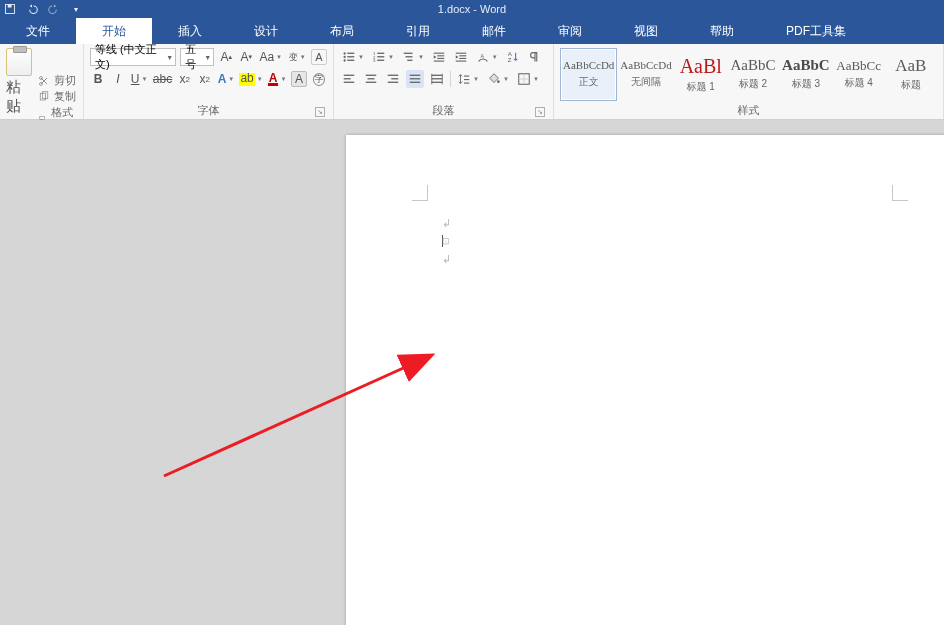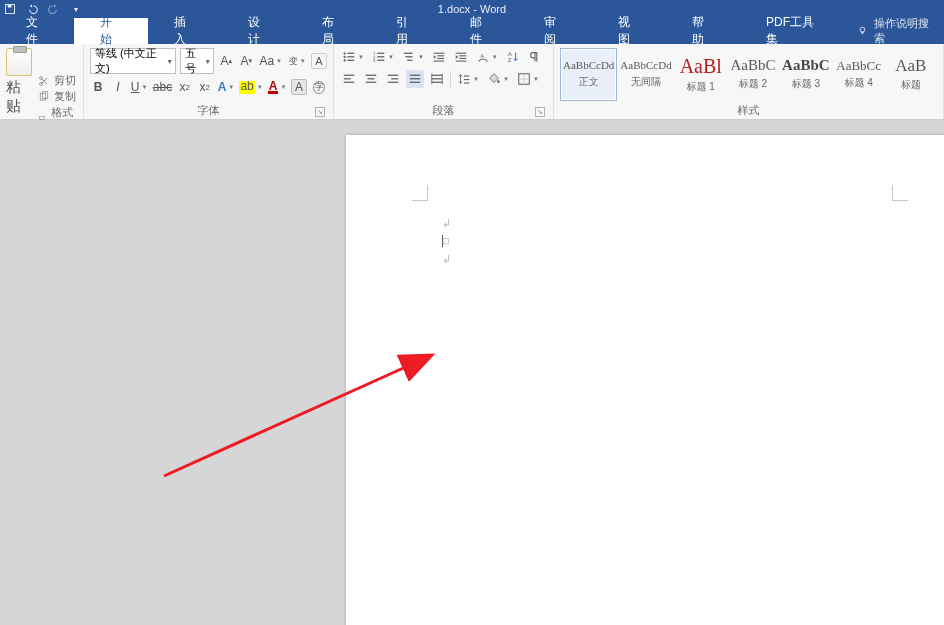--- a/index.html
+++ b/index.html
@@ -125,21 +125,21 @@
   .clip-side { display:flex; flex-direction:column; gap:1px; font-size:11px; color:#6a6a6a;margin-top:25px; }
   .clip-side .row { display:flex; align-items:center; gap:4px; cursor:pointer; line-height:15px;}
   .clip-side svg { width:12px; height:12px; }
 
   
   .font-rows { display:flex; flex-direction:column; gap:4px; }
   .row1, .row2 { display:flex; align-items:center; gap:4px; }
   .combo {
     border:1px solid #c0c0c0;
     background:#fff;
-    height:26px;
+    height:18px;
     display:flex; align-items:center;
     font-size:11px;
     padding:0 2px 0 4px;
     cursor:pointer;
   }
   .combo .dd { margin-left:4px; font-size:7px; color:#666; }
   .ibtn {
     min-width:16px; height:18px;
     display:inline-flex; align-items:center; justify-content:center;
     font-size:12px; color:#555;
@@ -265,27 +265,20 @@
   <div class="tab active">开始</div>
   <div class="tab">插入</div>
   <div class="tab">设计</div>
   <div class="tab">布局</div>
   <div class="tab">引用</div>
   <div class="tab">邮件</div>
   <div class="tab">审阅</div>
   <div class="tab">视图</div>
   <div class="tab">帮助</div>
   <div class="tab">PDF工具集</div>
-  <div class="search-hint">
-    <svg viewBox="0 0 16 16">
-        <circle cx="8" cy="6" r="3.5" fill="none" stroke="#dfe8f7" stroke-width="1.3"></circle>
-        <rect x="6.5" y="9" width="3" height="3" fill="#dfe8f7"></rect>
-      </svg>
-    <span>操作说明搜索</span>
-  </div>
 </div>
 
 <div class="ribbon">
 
   <div class="group" style="width:84px">
     <div class="clip-main">
       <div class="paste-btn">
         <div class="paste-icon"></div>
         <span style="font-size:15px;color:#555">粘贴</span>
       </div>

